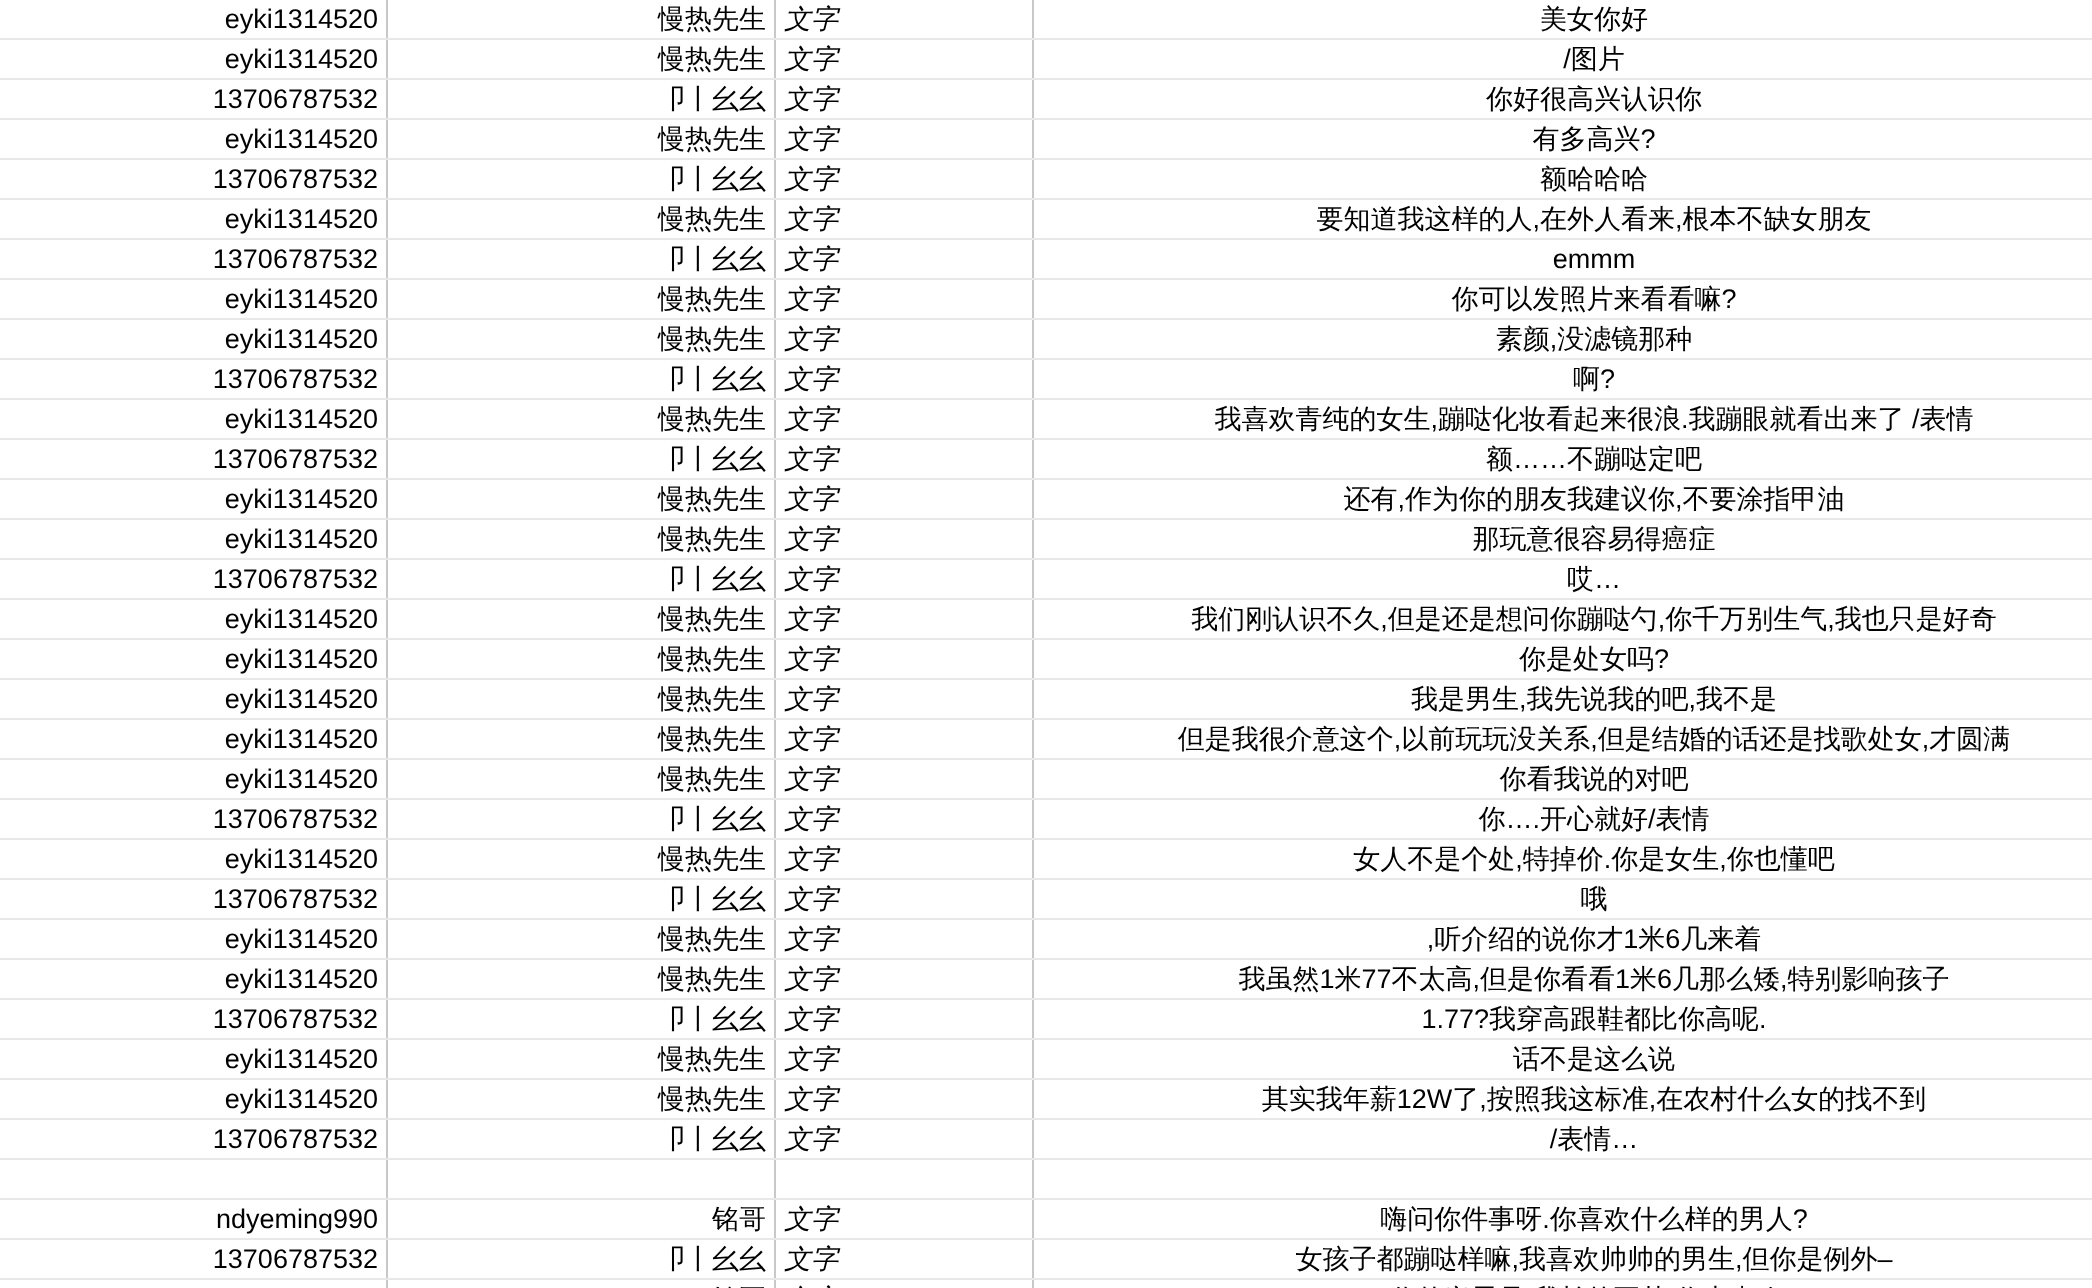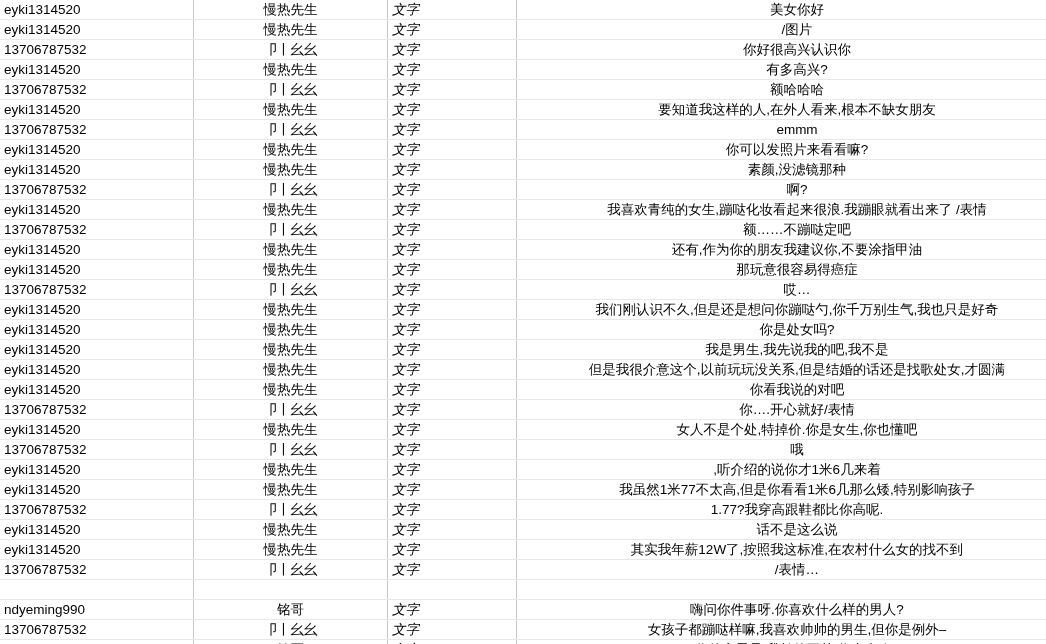--- a/index.html
+++ b/index.html
@@ -22,22 +22,22 @@
   .sheet td {
     height: 19px;
     line-height: 19px;
     font-size: 13.5px;
     padding: 0 4px;
     border-right: 1px solid #c8c8c8;
     border-bottom: 1px solid #e8e8e8;
     white-space: nowrap;
     overflow: hidden;
   }
-  .col-a { width: 185px; text-align: left; }
-  .col-b { width: 185px; text-align: center; }
+  .col-a { width: 185px; text-align: right; }
+  .col-b { width: 185px; text-align: right; }
   .col-c { width: 120px; text-align: left; padding-left: 10px; font-style: italic; }
   .col-d { width: 552px; text-align: center; border-right: none; }
   tr.blank td {
     border-bottom: 1px solid #e8e8e8;
   }
   tr.blank td.col-a,
   tr.blank td.col-b,
   tr.blank td.col-c,
   tr.blank td.col-d {
     color: transparent;

